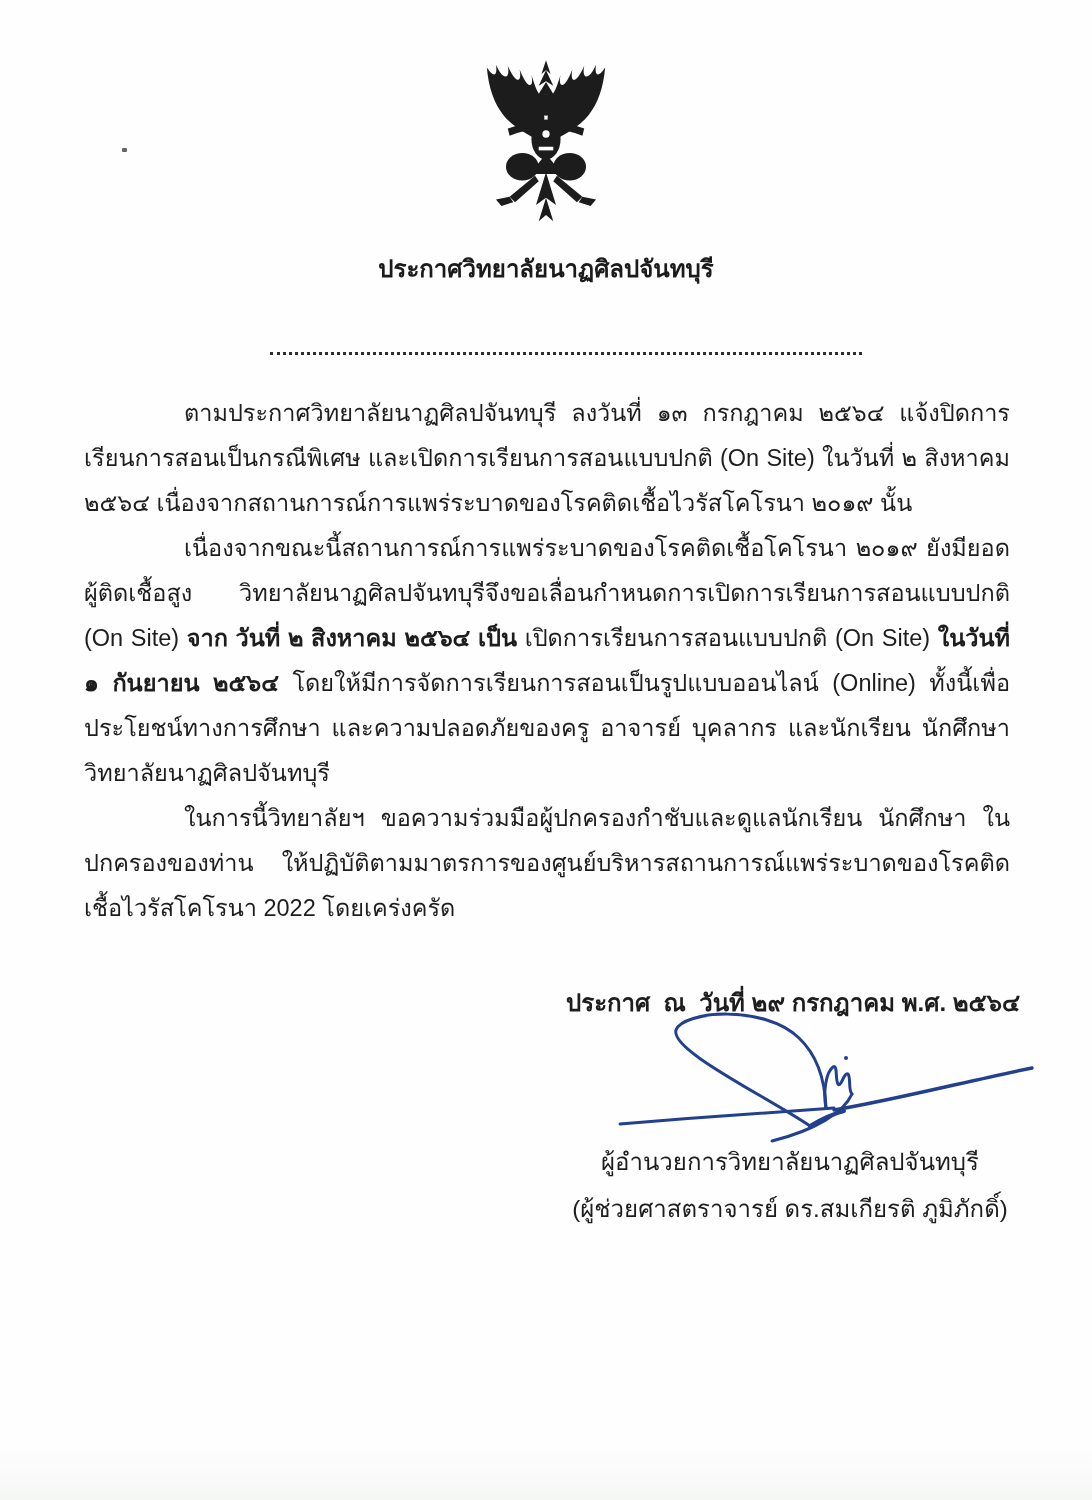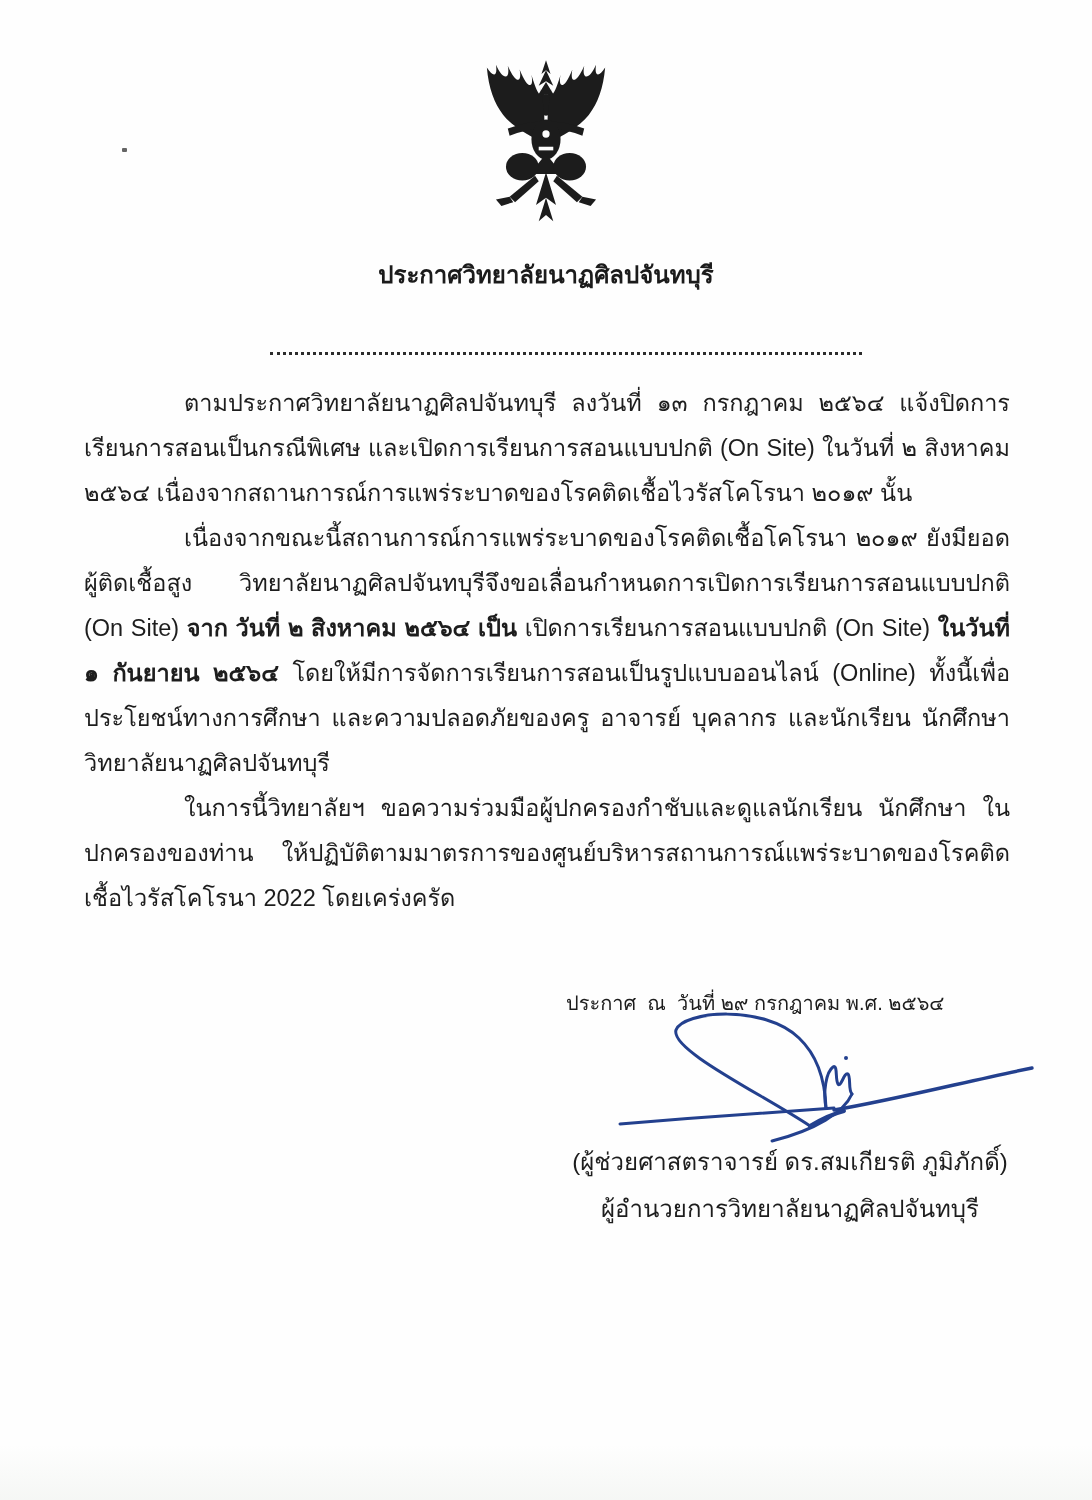--- a/index.html
+++ b/index.html
@@ -16,39 +16,39 @@
   .emblem{
     position:absolute;top:50px;left:50%;
     transform:translateX(-50%);
     width:182px;height:188px;
   }
   
   .title-block{
     position:absolute;top:246px;left:0;width:100%;
     text-align:center;
   }
-  .title-line{margin:6px;font-size:24px;line-height:46px;font-weight:600;color:#1b1b1b;text-align:center;}
+  .title-line{margin:0;font-size:24px;line-height:46px;font-weight:600;color:#1b1b1b;text-align:center;}
   
   .dotted-sep{
     position:absolute;top:338px;left:270px;width:592px;height:14px;
     border-bottom:3px dotted #2c2c2c;
   }
   
   .body-text{
-    position:absolute;top:381px;left:84px;width:926px;
+    position:absolute;top:391px;left:84px;width:926px;
     font-size:23.5px;line-height:45px;
     text-align:justify;
   }
   .body-text p{margin:0;text-indent:100px;}
   .body-text p.gap{margin-top:13px;}
   .b{font-weight:700;}
   
   .date-line{
     position:absolute;top:983px;left:566px;
-    font-size:20px;line-height:40px;white-space:pre;
+    font-size:24px;line-height:40px;white-space:pre;font-weight:bold;
   }
   .signature{
     position:absolute;top:1008px;left:612px;
     width:432px;height:142px;
   }
   .signer-block{
     position:absolute;top:1138px;left:553px;width:474px;
     text-align:center;font-size:24px;line-height:47px;
   }
   .signer-block div{margin:0;}
@@ -126,20 +126,20 @@
       <path d="M198,118 C150,86 58,42 64,22 C71,3 152,-4 187,30 C206,48 213,72 214,100"></path>
       <path d="M214,100 C211,84 214,64 221,59 C226,56 223,72 226,76 C229,80 232,64 236,66 C239,69 236,82 240,86"></path>
       <path d="M222,102 C282,92 360,72 420,60" stroke-width="3.4"></path>
       <path d="M240,86 C232,104 204,122 160,133"></path>
       <path d="M198,118 C208,112 220,106 232,103" stroke-width="4"></path>
       <circle cx="234" cy="50" r="2" fill="#23408e" stroke="none"></circle>
     </g>
   </svg>
 
   <div class="signer-block">
+    <div>ผู้อำนวยการวิทยาลัยนาฏศิลปจันทบุรี</div>
     <div>(ผู้ช่วยศาสตราจารย์ ดร.สมเกียรติ ภูมิภักดิ์)</div>
-    <div>ผู้อำนวยการวิทยาลัยนาฏศิลปจันทบุรี</div>
   </div>
 
   <div class="speck"></div>
   <div class="scan-edge"></div>
 
 </div>
 
 </body></html>

